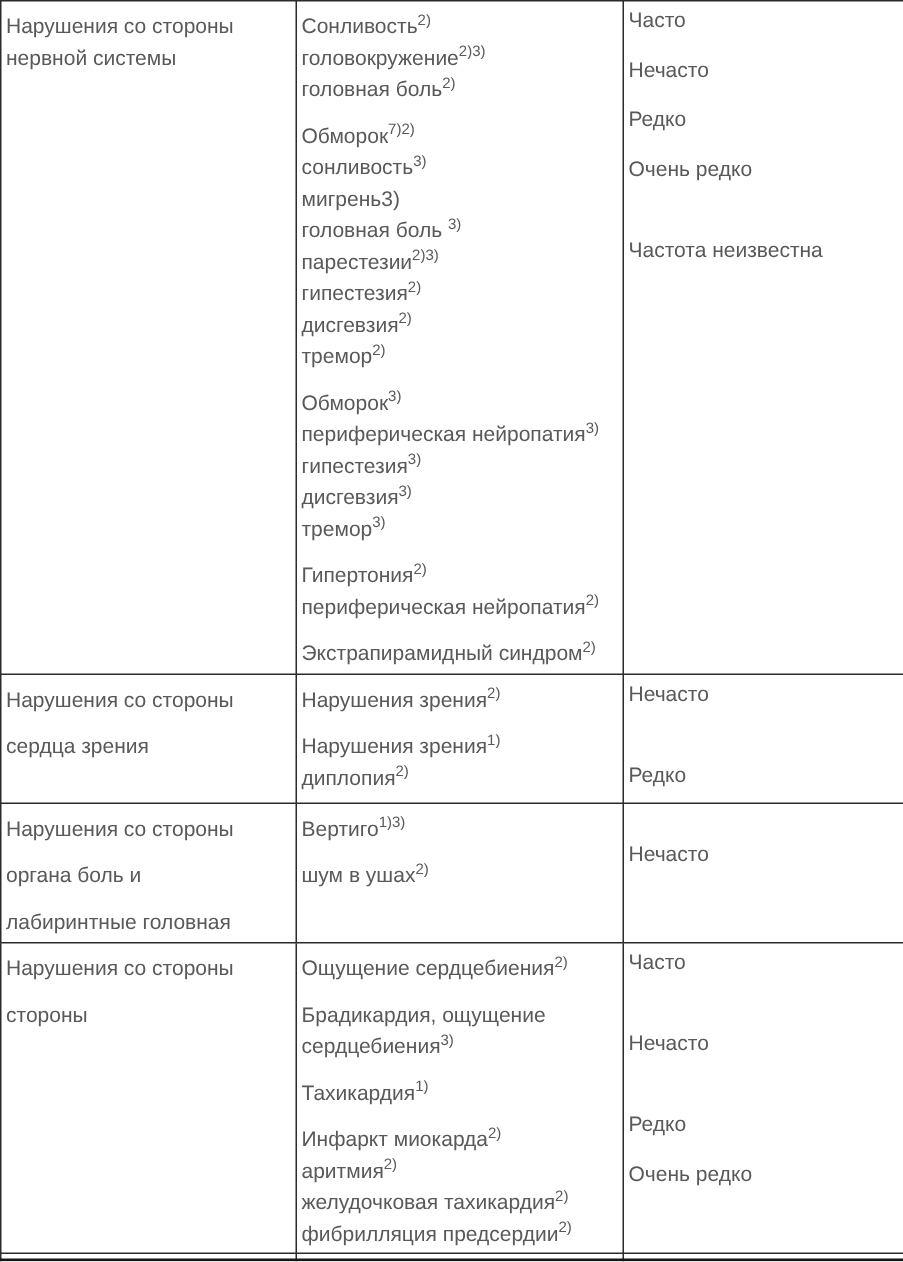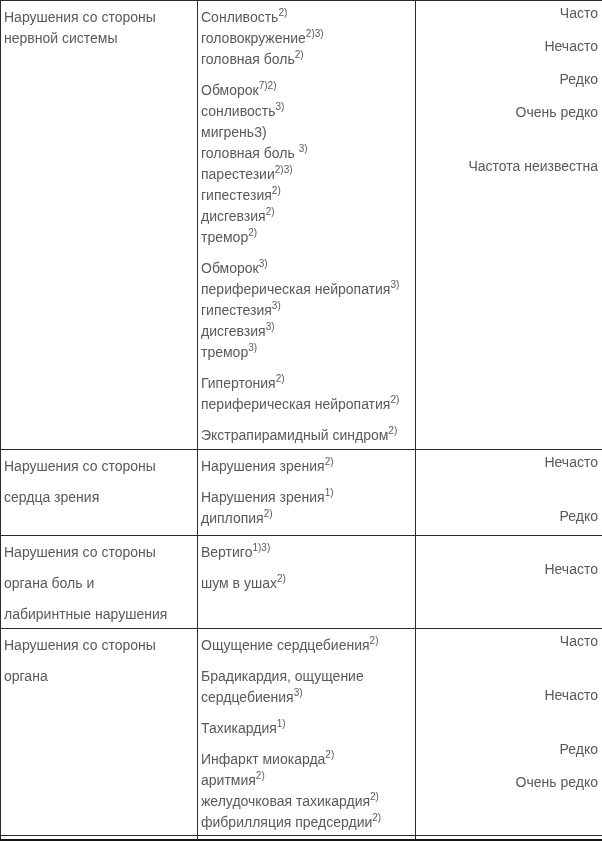--- a/index.html
+++ b/index.html
@@ -26,21 +26,21 @@
     overflow: hidden;
   }
   
   table.adr tr:nth-child(1) { height: 449px; }
   table.adr tr:nth-child(2) { height: 86px; }
   table.adr tr:nth-child(3) { height: 93px; }
   table.adr tr:nth-child(4) { height: 204px; }
   table.adr tr:nth-child(5) { height: 14px; }
   table.adr p { margin: 10px 0 0 0; min-height: 21px; }
   table.adr td p:first-child { margin-top: 4px; }
-  table.adr td.col-frequency p { margin-top: 12px; text-align: right; }
+  table.adr td.col-frequency p { margin-top: 12px; }
   table.adr td.col-frequency p:first-child { margin-top: 0; }
   table.adr sup {
     font-size: 10px;
     line-height: 0;
     vertical-align: super;
   }
   .bottom-strip {
     position: absolute;
     left: 0;
     bottom: 0;
@@ -90,34 +90,34 @@
           </td>
           <td class="col-frequency">
             <p>Нечасто</p>
             <p><br>Редко</p>
           </td>
         </tr>
         <tr>
           <td class="col-organ">
             <p>Нарушения со стороны</p>
             <p>органа боль и</p>
-            <p>лабиринтные нарушения</p>
+            <p>лабиринтные головная</p>
           </td>
           <td class="col-reactions">
             <p>Вертиго<sup>1)3)</sup></p>
             <p>шум в ушах<sup>2)</sup></p>
           </td>
           <td class="col-frequency">
             <p><br>Нечасто</p>
           </td>
         </tr>
         <tr>
           <td class="col-organ">
             <p>Нарушения со стороны</p>
-            <p>органа</p>
+            <p>стороны</p>
           </td>
           <td class="col-reactions">
             <p>Ощущение сердцебиения<sup>2)</sup></p>
             <p>Брадикардия, ощущение<br>сердцебиения<sup>3)</sup></p>
             <p>Тахикардия<sup>1)</sup></p>
             <p>Инфаркт миокарда<sup>2)</sup><br>аритмия<sup>2)</sup><br>желудочковая тахикардия<sup>2)</sup><br>фибрилляция предсердии<sup>2)</sup></p>
           </td>
           <td class="col-frequency">
             <p>Часто</p>
             <p><br>Нечасто</p>

